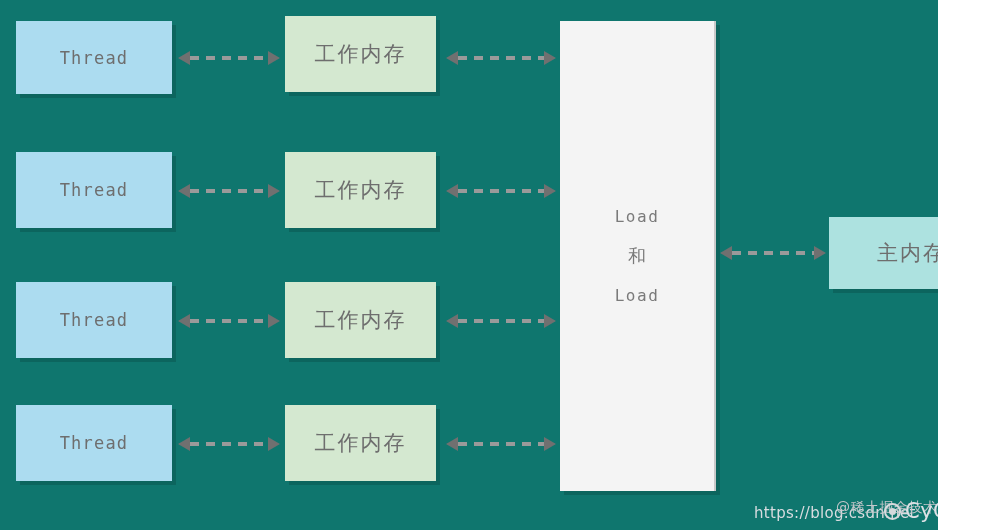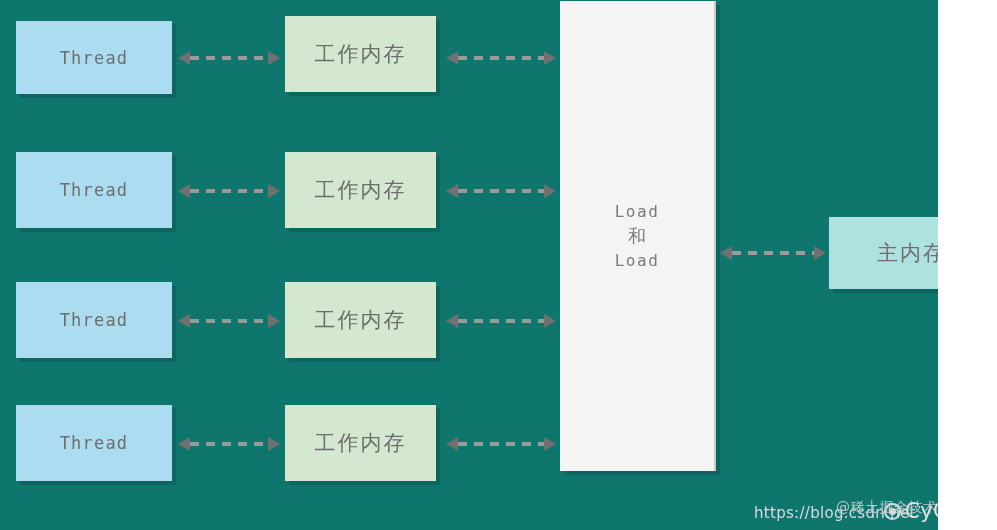--- a/index.html
+++ b/index.html
@@ -209,21 +209,21 @@
   </div>
 
   <div class="arrow" style="left:440px; top:431px; width:122px;">
     <svg viewBox="0 0 122 26" preserveAspectRatio="none">
       <path d="M6,13 L18,6 L18,20 Z" fill="#707070"></path>
       <path d="M116,13 L104,6 L104,20 Z" fill="#707070"></path>
       <line x1="18" y1="13" x2="104" y2="13" stroke="#9a9a9a" stroke-width="4" stroke-dasharray="9,7"></line>
     </svg>
   </div>
 
-  <div class="node loadstore" style="left:560px; top:1px; width:156px; height:470px;">
+  <div class="node loadstore" style="left:560px; top:21px; width:156px; height:470px;gap:15px;">
     <span class="ls-line-mono">Load</span>
     <span class="ls-line-cjk">和</span>
     <span class="ls-line-mono">Load</span>
   </div>
 
   <div class="arrow" style="left:714px; top:240px; width:118px;">
     <svg viewBox="0 0 118 26" preserveAspectRatio="none">
       <path d="M6,13 L18,6 L18,20 Z" fill="#707070"></path>
       <path d="M112,13 L100,6 L100,20 Z" fill="#707070"></path>
       <line x1="18" y1="13" x2="100" y2="13" stroke="#9a9a9a" stroke-width="4" stroke-dasharray="9,7"></line>

